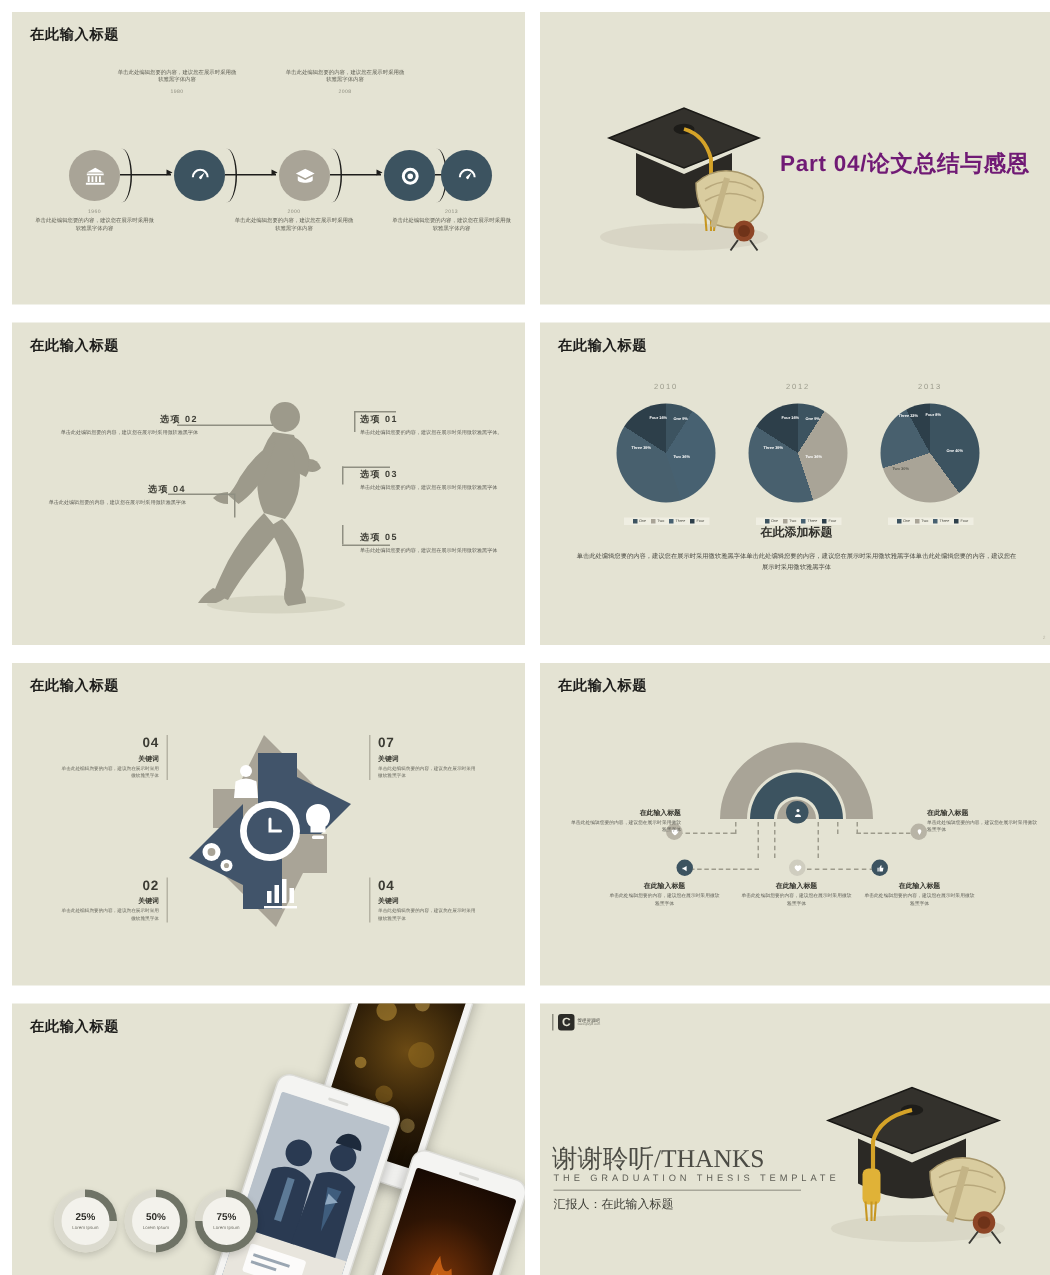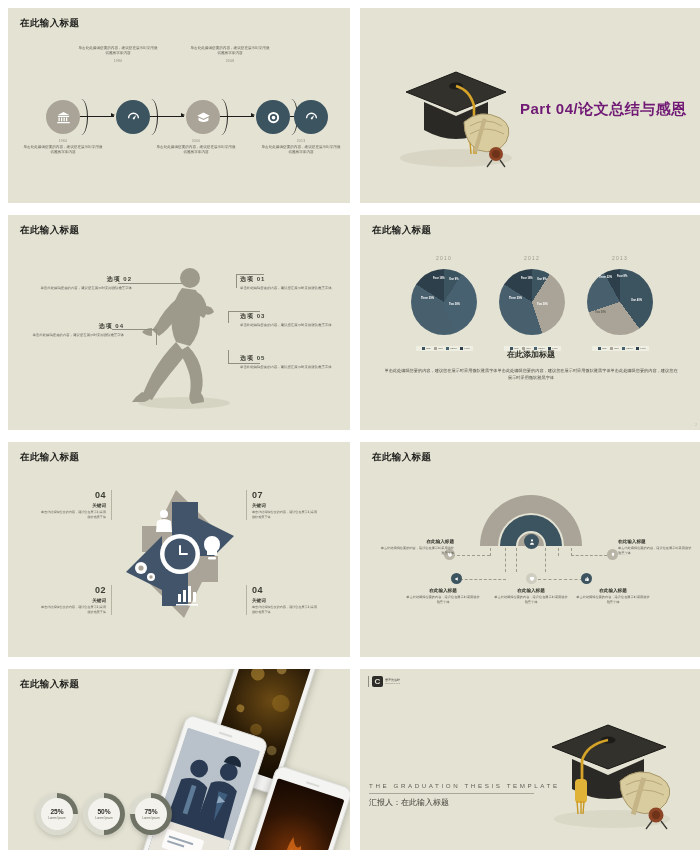--- a/index.html
+++ b/index.html
@@ -548,18 +548,19 @@
         <path d="M92 78 Q110 62 132 74 Q148 84 138 100 Q126 116 106 108 Q92 98 92 78 Z" fill="#d9cc9f" stroke="#a8976a" stroke-width="1"></path>
         <path d="M98 82 Q116 72 134 82" stroke="#b8a87c" stroke-width="1" fill="none"></path>
         <path d="M98 92 Q116 82 136 92" stroke="#b8a87c" stroke-width="1" fill="none"></path>
         <rect x="108" y="74" width="5" height="38" fill="#c4b486" transform="rotate(16 110 93)"></rect>
         <circle cx="128" cy="112" r="7.5" fill="#8d4526"></circle>
         <circle cx="128" cy="112" r="4.2" fill="#6f3319"></circle>
         <path d="M124 118 l-6 8 M133 118 l6 8" stroke="#3a3a35" stroke-width="1.3"></path>
       </svg>
     </div>
 
+    <div class="thanks-h">谢谢聆听/THANKS</div>
     <div class="thanks-s">THE GRADUATION THESIS TEMPLATE</div>
     <div class="thanks-rule"></div>
     <div class="thanks-by">汇报人：在此输入标题</div>
   </div>
 
 </div>
 
 </body></html>

